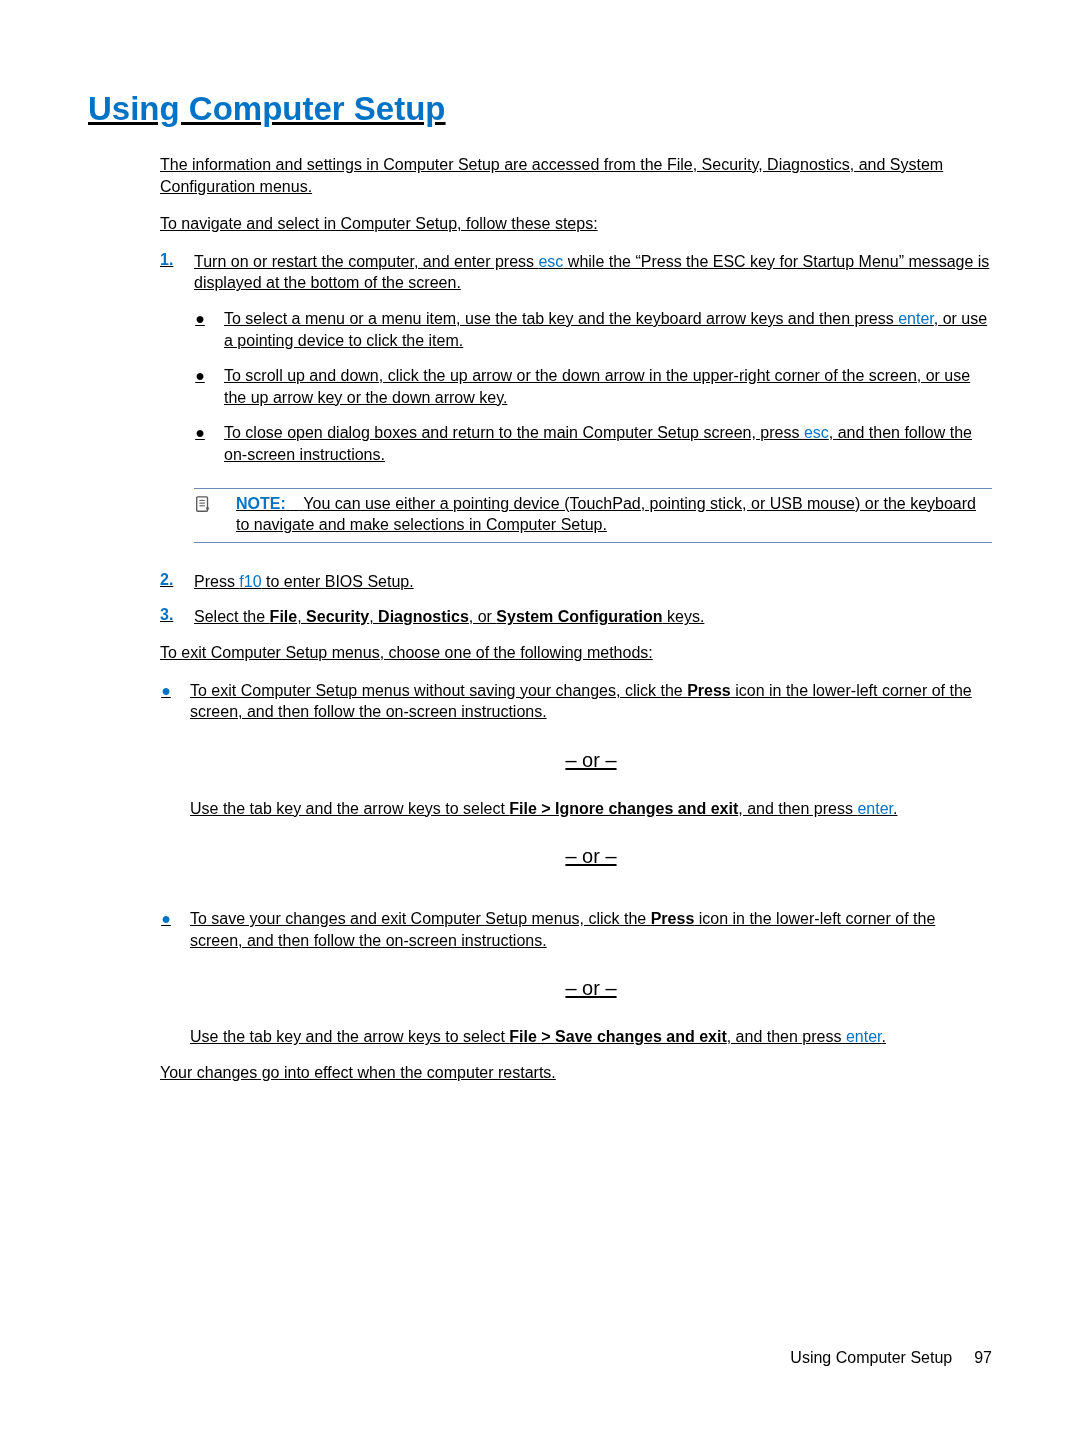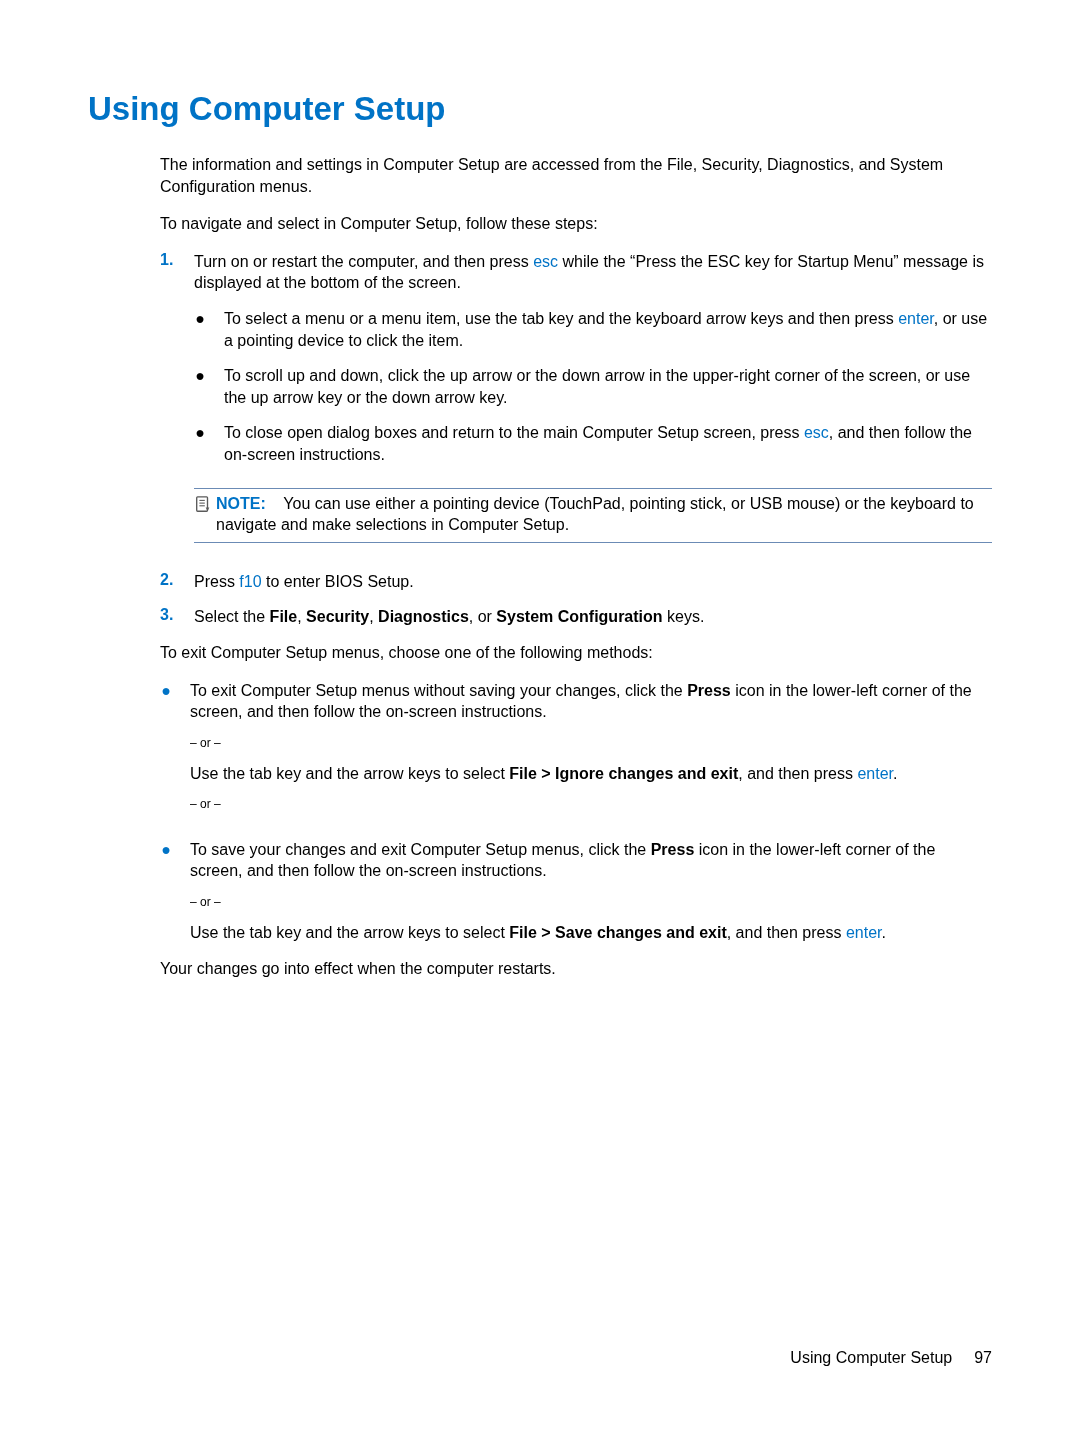--- a/index.html
+++ b/index.html
@@ -7,20 +7,21 @@
     width: 1080px;
     height: 1437px;
     background: #ffffff;
     font-family: Arial, Helvetica, sans-serif;
     color: #000000;
   }
   .page {
     padding: 90px 88px 80px 88px;
     position: relative;
     height: 100%;
+    text-decoration: underline;
   }
   .h1 {
     color: #0073c6;
     font-size: 33px;
     font-weight: bold;
     margin-bottom: 26px;
   }
   .h2 {
     color: #0073c6;
     font-size: 24px;
@@ -74,38 +75,39 @@
     font-size: 16px;
     line-height: 1.35;
   }
   .key { color: #0073c6; }
   .note-box {
     border-top: 1px solid #6b8bb5;
     border-bottom: 1px solid #6b8bb5;
     padding: 4px 0 6px 0;
     margin: 22px 0 14px 0;
     display: flex;
-    gap: 4px;
+    gap: 24px;
     align-items: flex-start;
     font-size: 16px;
     line-height: 1.35;
   }
   .note-icon {
     width: 18px;
     height: 18px;
     margin-top: 2px;
     flex-shrink: 0;
   }
   .note-label {
     color: #0073c6;
     font-weight: bold;
   }
   .or-line {
-    font-size: 12px;
-    margin: 12px 0;
+    font-size: 20px;
+    margin: 24px 0;
+    text-align: center;
   }
   .footer {
     position: absolute;
     bottom: 70px;
     right: 88px;
     font-size: 16px;
     display: flex;
     gap: 22px;
     align-items: baseline;
   }
@@ -121,21 +123,21 @@
 
   <div class="body-indent">
 
     <p>The information and settings in Computer Setup are accessed from the File, Security, Diagnostics, and System Configuration menus.</p>
 
     <p>To navigate and select in Computer Setup, follow these steps:</p>
 
     <div class="ol-item">
       <div class="ol-num">1.</div>
       <div class="ol-body">
-        <span>Turn on or restart the computer, and then press </span><span class="key">esc</span><span> while the “Press the ESC key for Startup Menu” message is displayed at the bottom of the screen.</span>
+        <span>Turn on or restart the computer, and enter press </span><span class="key">esc</span><span> while the “Press the ESC key for Startup Menu” message is displayed at the bottom of the screen.</span>
 
         <div class="ul-list">
           <div class="ul-item">
             <span class="bullet black">●</span>
             <div class="ul-body">
               <span>To select a menu or a menu item, use the tab key and the keyboard arrow keys and then press </span><span class="key">enter</span><span>, or use a pointing device to click the item.</span>
             </div>
           </div>
           <div class="ul-item">
             <span class="bullet black">●</span>

